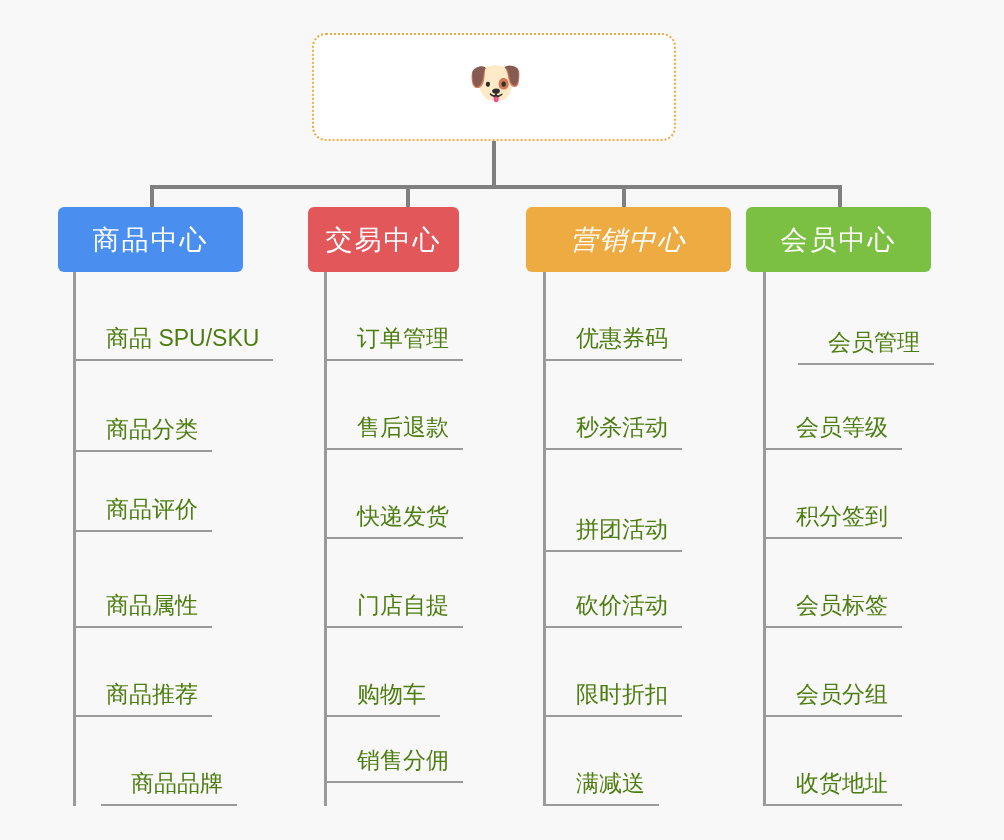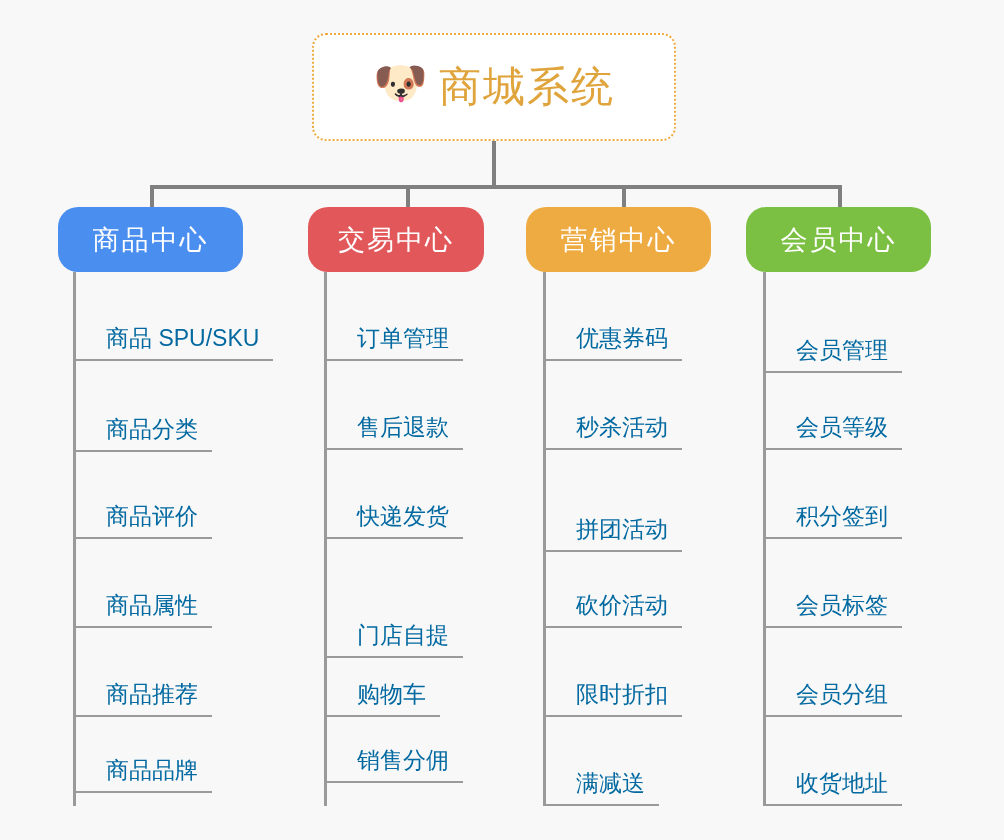--- a/index.html
+++ b/index.html
@@ -55,21 +55,21 @@
     background: #808080;
   }
   .v-line { width: 4px; }
   .h-line { height: 4px; }
 
   
   .cat-header {
     position: absolute;
     height: 65px;
     box-sizing: border-box;
-    border-radius: 20px;
+    border-radius: 6px;
     display: flex;
     align-items: center;
     justify-content: center;
     color: #ffffff;
     font-size: 27px;
     letter-spacing: 2px;
     white-space: nowrap;
   }
 
   
@@ -90,89 +90,88 @@
     height: 89px;
     display: flex;
     align-items: flex-end;
     box-sizing: border-box;
   }
   .leaf-label {
     display: inline-block;
     padding: 0 14px 8px 30px;
     border-bottom: 2px solid #9a9a9a;
     font-size: 23px;
-    color: #0369a1;
+    color: #4d7c0f;
     white-space: nowrap;
     line-height: 1.1;
   }
 </style>
 </head>
 <body style="background: rgb(248, 248, 248);">
 
 <div id="chart">
 
   <div class="root-node" style="border-color: rgb(238, 171, 66);">
     <span class="root-emoji">🐶</span>
-    <span class="root-title" style="color: rgb(224, 164, 60);">商城系统</span>
   </div>
 
   <div class="line v-line" style="left: 492px; top: 141px; height: 46px; background: rgb(128, 128, 128);"></div>
   <div class="line h-line" style="left: 150px; top: 185px; width: 690px; background: rgb(128, 128, 128);"></div>
   <div class="line v-line" style="left: 150px; top: 185px; height: 24px; background: rgb(128, 128, 128);"></div>
   <div class="line v-line" style="left: 406px; top: 185px; height: 24px; background: rgb(128, 128, 128);"></div>
   <div class="line v-line" style="left: 622px; top: 185px; height: 24px; background: rgb(128, 128, 128);"></div>
   <div class="line v-line" style="left: 838px; top: 185px; height: 24px; background: rgb(128, 128, 128);"></div>
 
   <div class="cat-header" style="left: 58px; top: 207px; width: 185px; background: rgb(74, 142, 240);">
     <span>商品中心</span>
   </div>
-  <div class="cat-header" style="left: 308px; top: 207px; width: 176px; background: rgb(226, 88, 90);">
+  <div class="cat-header" style="left: 308px; top: 207px; width: 151px; background: rgb(226, 88, 90);">
     <span>交易中心</span>
   </div>
-  <div class="cat-header" style="left: 526px; top: 207px; width: 185px; background: rgb(238, 171, 66);">
+  <div class="cat-header" style="left: 526px; top: 207px; width: 205px; background: rgb(238, 171, 66); font-style: italic;">
     <span>营销中心</span>
   </div>
   <div class="cat-header" style="left: 746px; top: 207px; width: 185px; background: rgb(123, 192, 67);">
     <span>会员中心</span>
   </div>
 
   <div class="leaf-col" style="left:73px;">
     <div class="trunk" style="height:534px;"></div>
     <div class="leaf-item" style="top:0px;">
       <span class="leaf-label">商品 SPU/SKU</span>
     </div>
     <div class="leaf-item" style="top:91px;">
       <span class="leaf-label">商品分类</span>
     </div>
-    <div class="leaf-item" style="top:178px;align-items:flex-end;">
+    <div class="leaf-item" style="top:171px;align-items:flex-end;">
       <span class="leaf-label">商品评价</span>
     </div>
     <div class="leaf-item" style="top:267px;">
       <span class="leaf-label">商品属性</span>
     </div>
     <div class="leaf-item" style="top:356px;">
       <span class="leaf-label">商品推荐</span>
     </div>
-    <div class="leaf-item" style="top:432px;">
+    <div class="leaf-item" style="top:445px;padding-left:25px;">
       <span class="leaf-label">商品品牌</span>
     </div>
   </div>
 
   <div class="leaf-col" style="left:324px;">
     <div class="trunk" style="height:534px;"></div>
     <div class="leaf-item" style="top:0px;">
       <span class="leaf-label">订单管理</span>
     </div>
     <div class="leaf-item" style="top:89px;">
       <span class="leaf-label">售后退款</span>
     </div>
     <div class="leaf-item" style="top:178px;">
       <span class="leaf-label">快递发货</span>
     </div>
-    <div class="leaf-item" style="top:267px;margin-top:30px;">
+    <div class="leaf-item" style="top:267px;">
       <span class="leaf-label">门店自提</span>
     </div>
     <div class="leaf-item" style="top:356px;">
       <span class="leaf-label">购物车</span>
     </div>
     <div class="leaf-item" style="top:422px;">
       <span class="leaf-label">销售分佣</span>
     </div>
   </div>
 
@@ -193,21 +192,21 @@
     <div class="leaf-item" style="top:356px;">
       <span class="leaf-label">限时折扣</span>
     </div>
     <div class="leaf-item" style="top:445px;">
       <span class="leaf-label">满减送</span>
     </div>
   </div>
 
   <div class="leaf-col" style="left:763px;">
     <div class="trunk" style="height:534px;"></div>
-    <div class="leaf-item" style="top:12px;">
+    <div class="leaf-item" style="top:4px;padding-left:32px;">
       <span class="leaf-label">会员管理</span>
     </div>
     <div class="leaf-item" style="top:89px;text-align:right;">
       <span class="leaf-label">会员等级</span>
     </div>
     <div class="leaf-item" style="top:178px;">
       <span class="leaf-label">积分签到</span>
     </div>
     <div class="leaf-item" style="top:267px;">
       <span class="leaf-label">会员标签</span>

